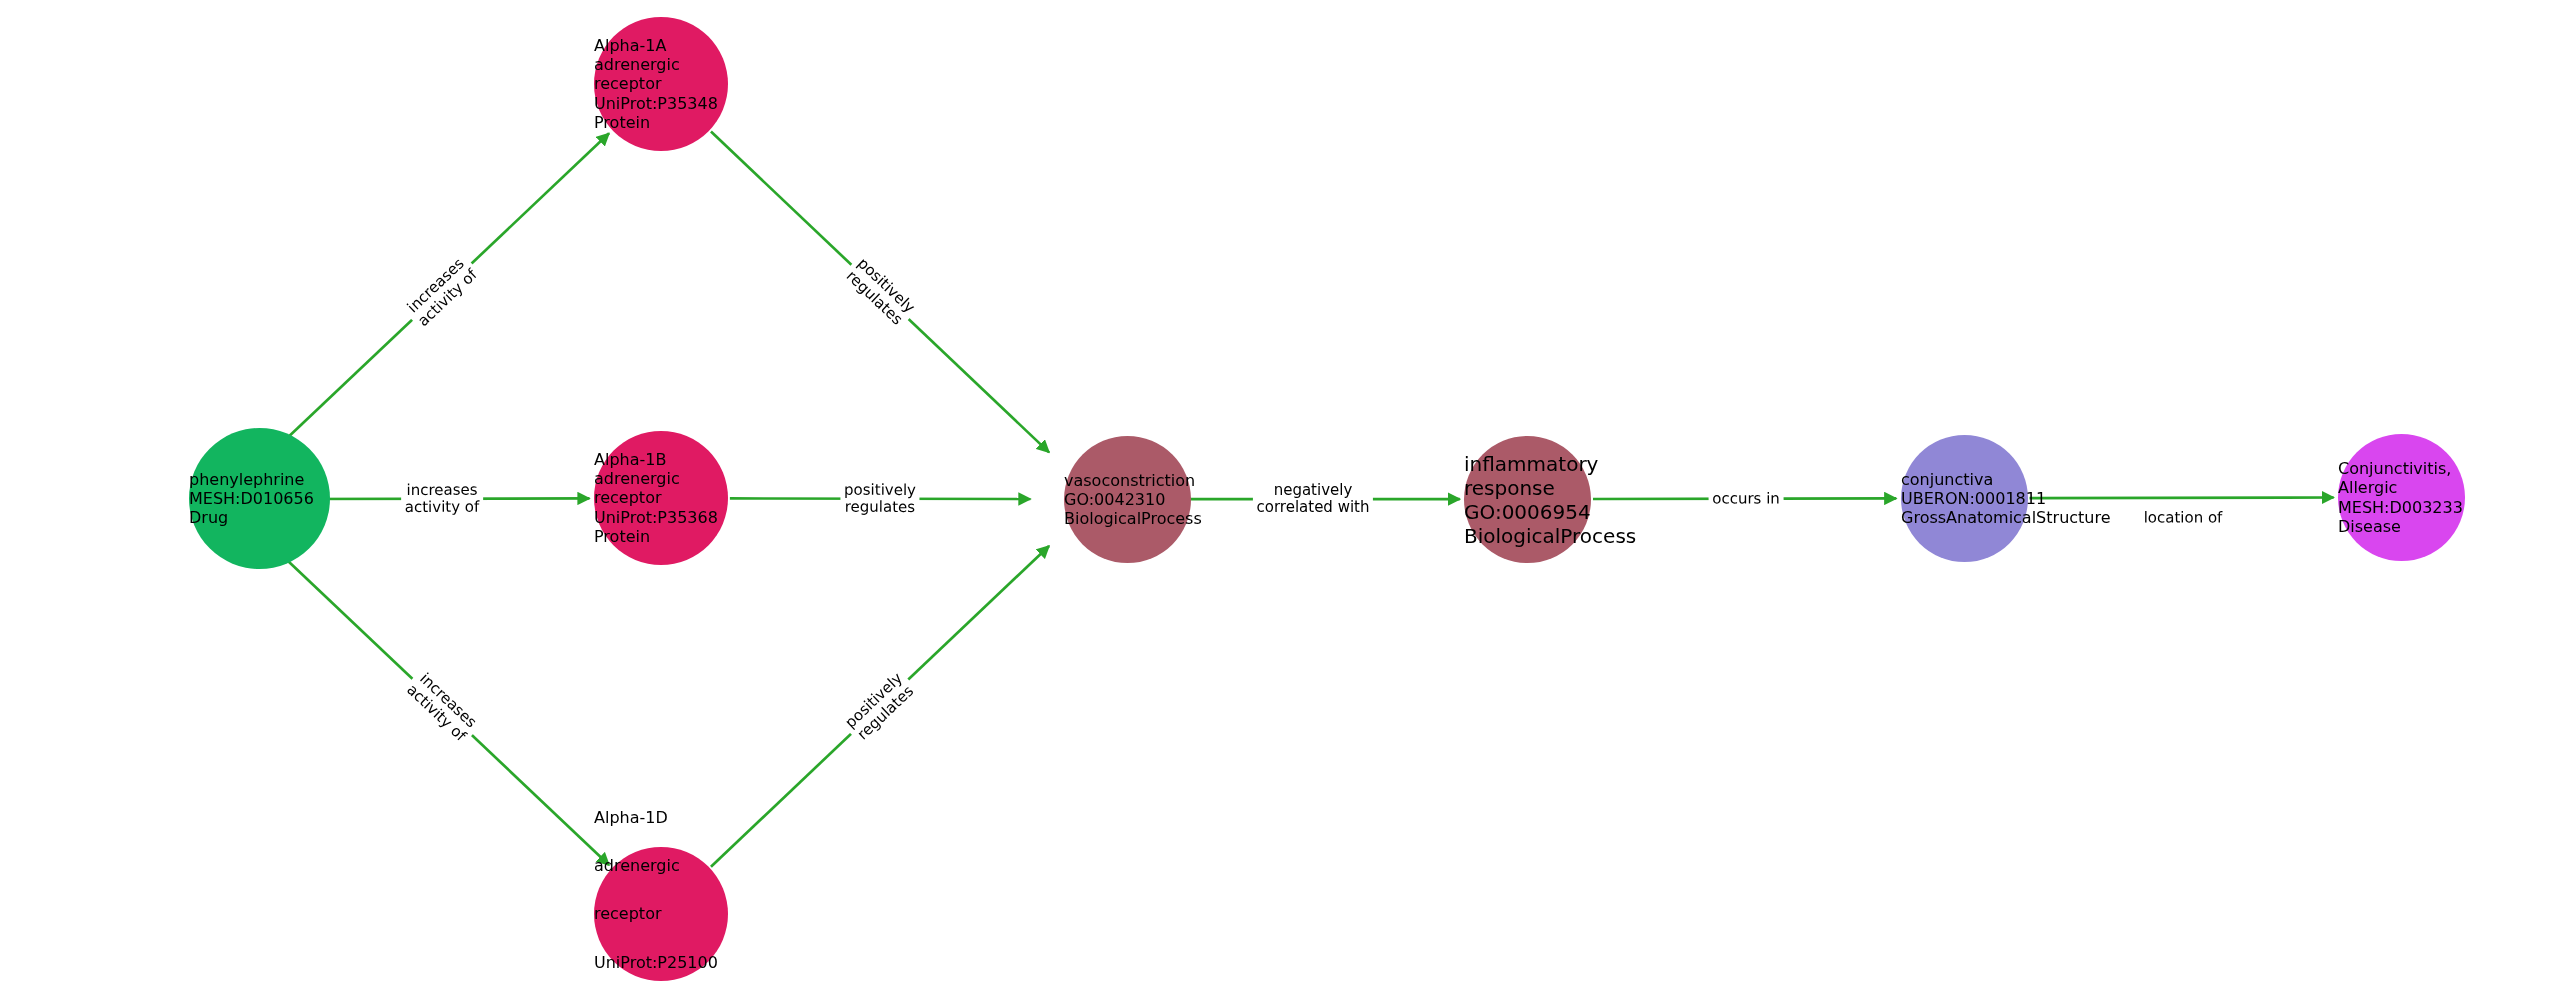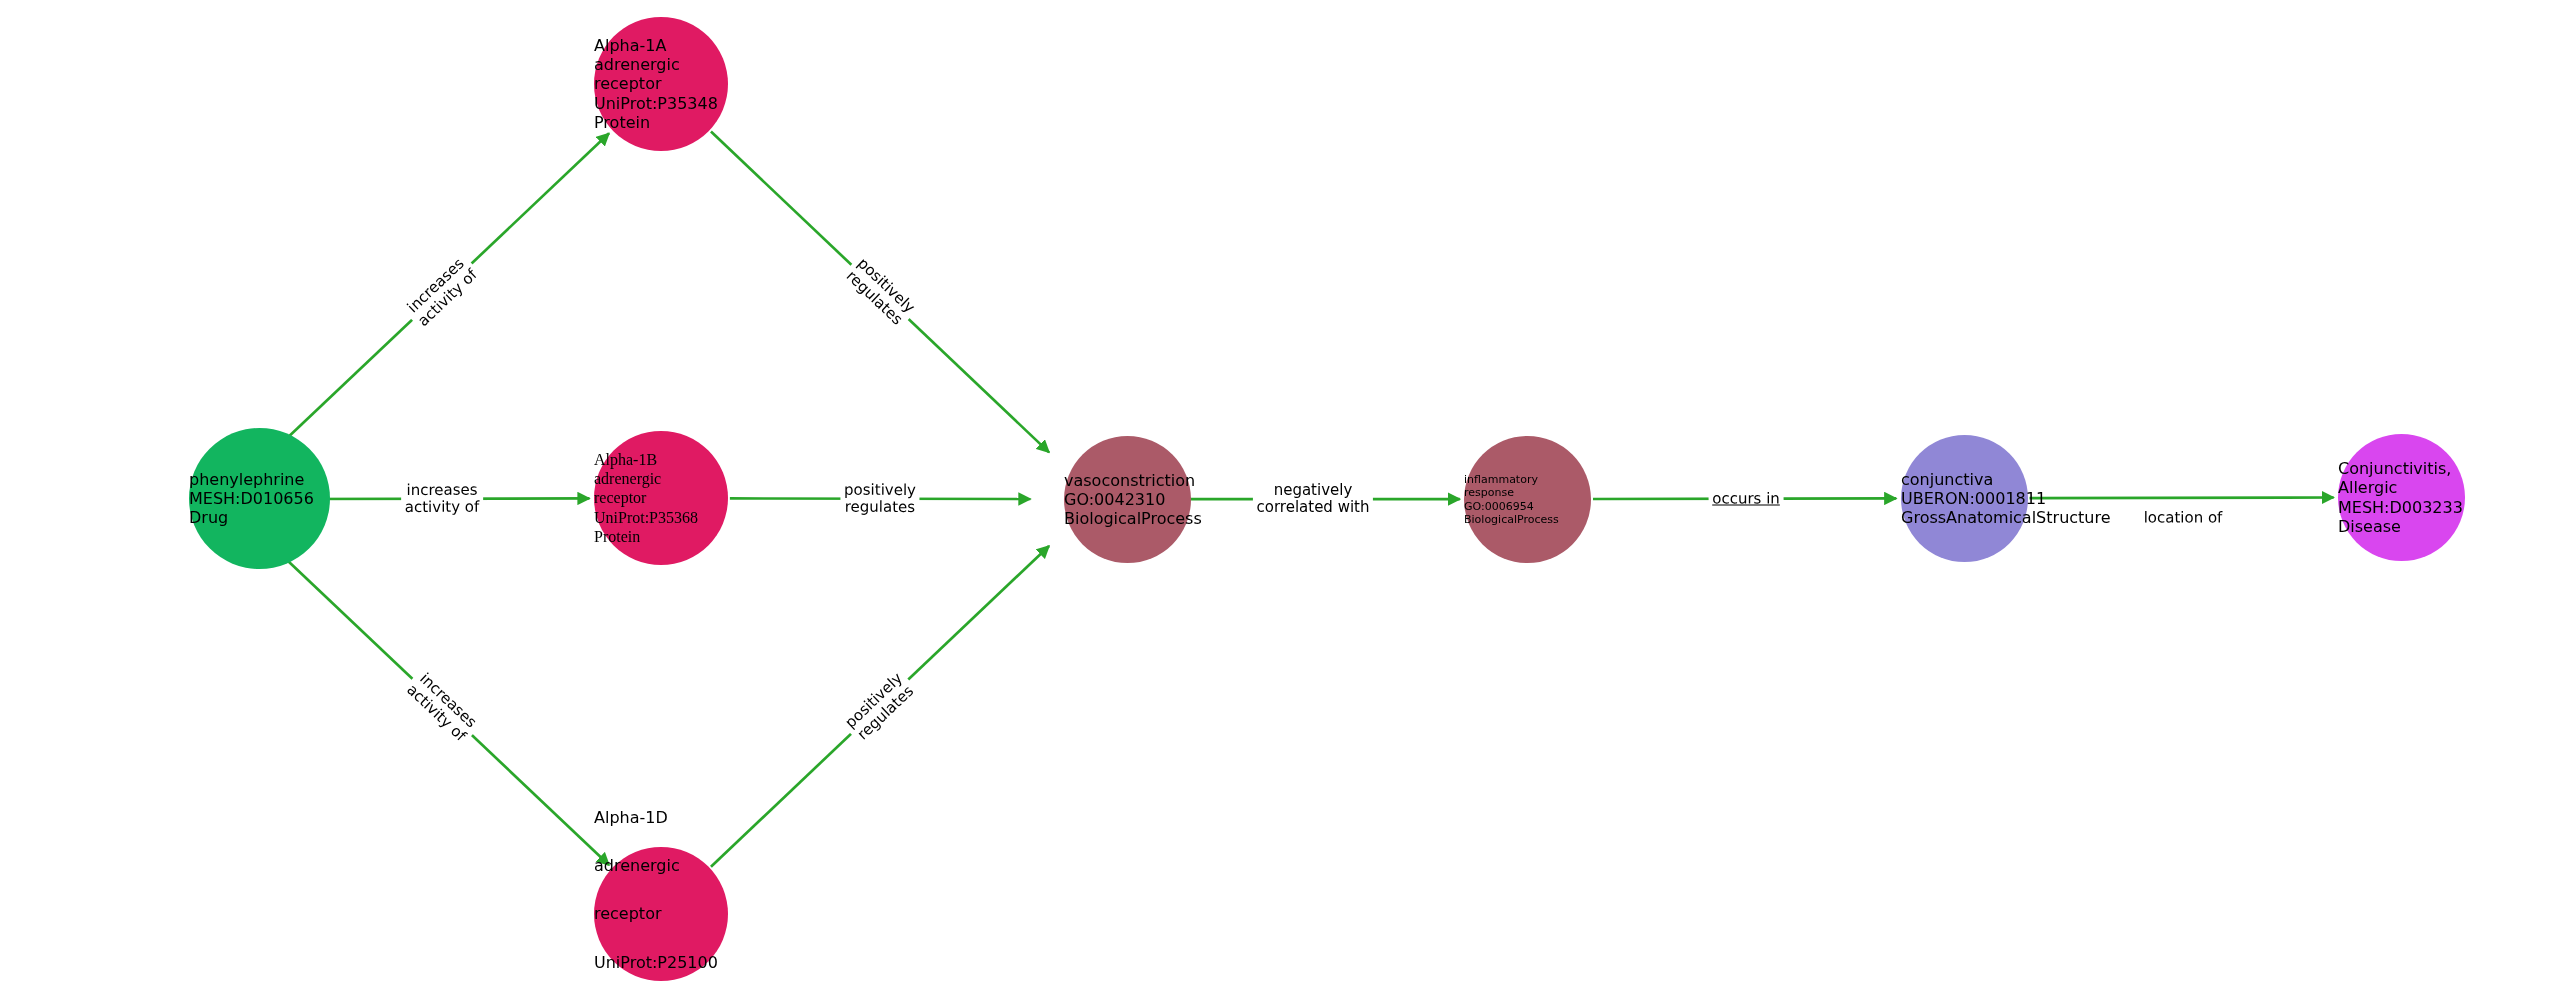--- a/index.html
+++ b/index.html
@@ -90,58 +90,58 @@
       <div>regulates</div>
     </div>
     <div class="edge-label" style="left: 880px; top: 707px; font-size: 15px; color: rgb(0, 0, 0); transform: translate(-50%, -50%) rotate(-43.5deg);">
       <div>positively</div>
       <div>regulates</div>
     </div>
     <div class="edge-label" style="left: 1313px; top: 499px; font-size: 15px; color: rgb(0, 0, 0); transform: translate(-50%, -50%) rotate(0deg);">
       <div>negatively</div>
       <div>correlated with</div>
     </div>
-    <div class="edge-label" style="left: 1746px; top: 499px; font-size: 15px; color: rgb(0, 0, 0); transform: translate(-50%, -50%) rotate(-0.12deg); text-decoration: underline;">
+    <div class="edge-label" style="left: 1746px; top: 499px; font-size: 15px; color: rgb(0, 0, 0); transform: translate(-50%, -50%) rotate(-0.12deg);">
       <div>occurs in</div>
     </div>
     <div class="edge-label" style="left: 2183px; top: 498px; font-size: 15px; color: rgb(0, 0, 0); transform: translate(-50%, -50%) rotate(-0.12deg); margin-top: 20px;">
       <div>location of</div>
     </div>
     <div class="node" style="left: 152px; top: 428px; width: 141px; height: 141px; background: rgb(18, 181, 95); font-size: 16px; color: rgb(0, 0, 0); margin-left: 37px;">
       <span class="node-line">phenylephrine</span>
       <span class="node-line">MESH:D010656</span>
       <span class="node-line">Drug</span>
     </div>
     <div class="node" style="left: 594px; top: 17px; width: 134px; height: 134px; background: rgb(224, 26, 99); font-size: 16px; color: rgb(0, 0, 0);">
       <span class="node-line">Alpha-1A</span>
       <span class="node-line">adrenergic</span>
       <span class="node-line">receptor</span>
       <span class="node-line">UniProt:P35348</span>
       <span class="node-line">Protein</span>
     </div>
-    <div class="node" style="left: 594px; top: 431px; width: 134px; height: 134px; background: rgb(224, 26, 99); font-size: 16px; color: rgb(0, 0, 0); font-family: Liberation Serif, serif;">
+    <div class="node" style="left: 594px; top: 431px; width: 134px; height: 134px; background: rgb(224, 26, 99); font-size: 16px; color: rgb(0, 0, 0);">
       <span class="node-line">Alpha-1B</span>
       <span class="node-line">adrenergic</span>
       <span class="node-line">receptor</span>
       <span class="node-line">UniProt:P35368</span>
       <span class="node-line">Protein</span>
     </div>
     <div class="node" style="left: 594px; top: 847px; width: 134px; height: 134px; background: rgb(224, 26, 99); font-size: 16px; color: rgb(0, 0, 0); gap: 29px;">
       <span class="node-line">Alpha-1D</span>
       <span class="node-line">adrenergic</span>
       <span class="node-line">receptor</span>
       <span class="node-line">UniProt:P25100</span>
       <span class="node-line">Protein</span>
     </div>
     <div class="node" style="left: 1035px; top: 436px; width: 127px; height: 127px; background: rgb(171, 90, 104); font-size: 16px; color: rgb(0, 0, 0); margin-left: 29px;">
       <span class="node-line">vasoconstriction</span>
       <span class="node-line">GO:0042310</span>
       <span class="node-line">BiologicalProcess</span>
     </div>
-    <div class="node" style="left: 1464px; top: 436px; width: 127px; height: 127px; background: rgb(171, 90, 104); font-size: 11px; color: rgb(0, 0, 0);">
+    <div class="node" style="left: 1464px; top: 436px; width: 127px; height: 127px; background: rgb(171, 90, 104); font-size: 20px; color: rgb(0, 0, 0);">
       <span class="node-line">inflammatory</span>
       <span class="node-line">response</span>
       <span class="node-line">GO:0006954</span>
       <span class="node-line">BiologicalProcess</span>
     </div>
     <div class="node" style="left: 1901px; top: 435px; width: 127px; height: 127px; background: rgb(144, 135, 214); font-size: 16px; color: rgb(0, 0, 0);">
       <span class="node-line">conjunctiva</span>
       <span class="node-line">UBERON:0001811</span>
       <span class="node-line">GrossAnatomicalStructure</span>
     </div>

